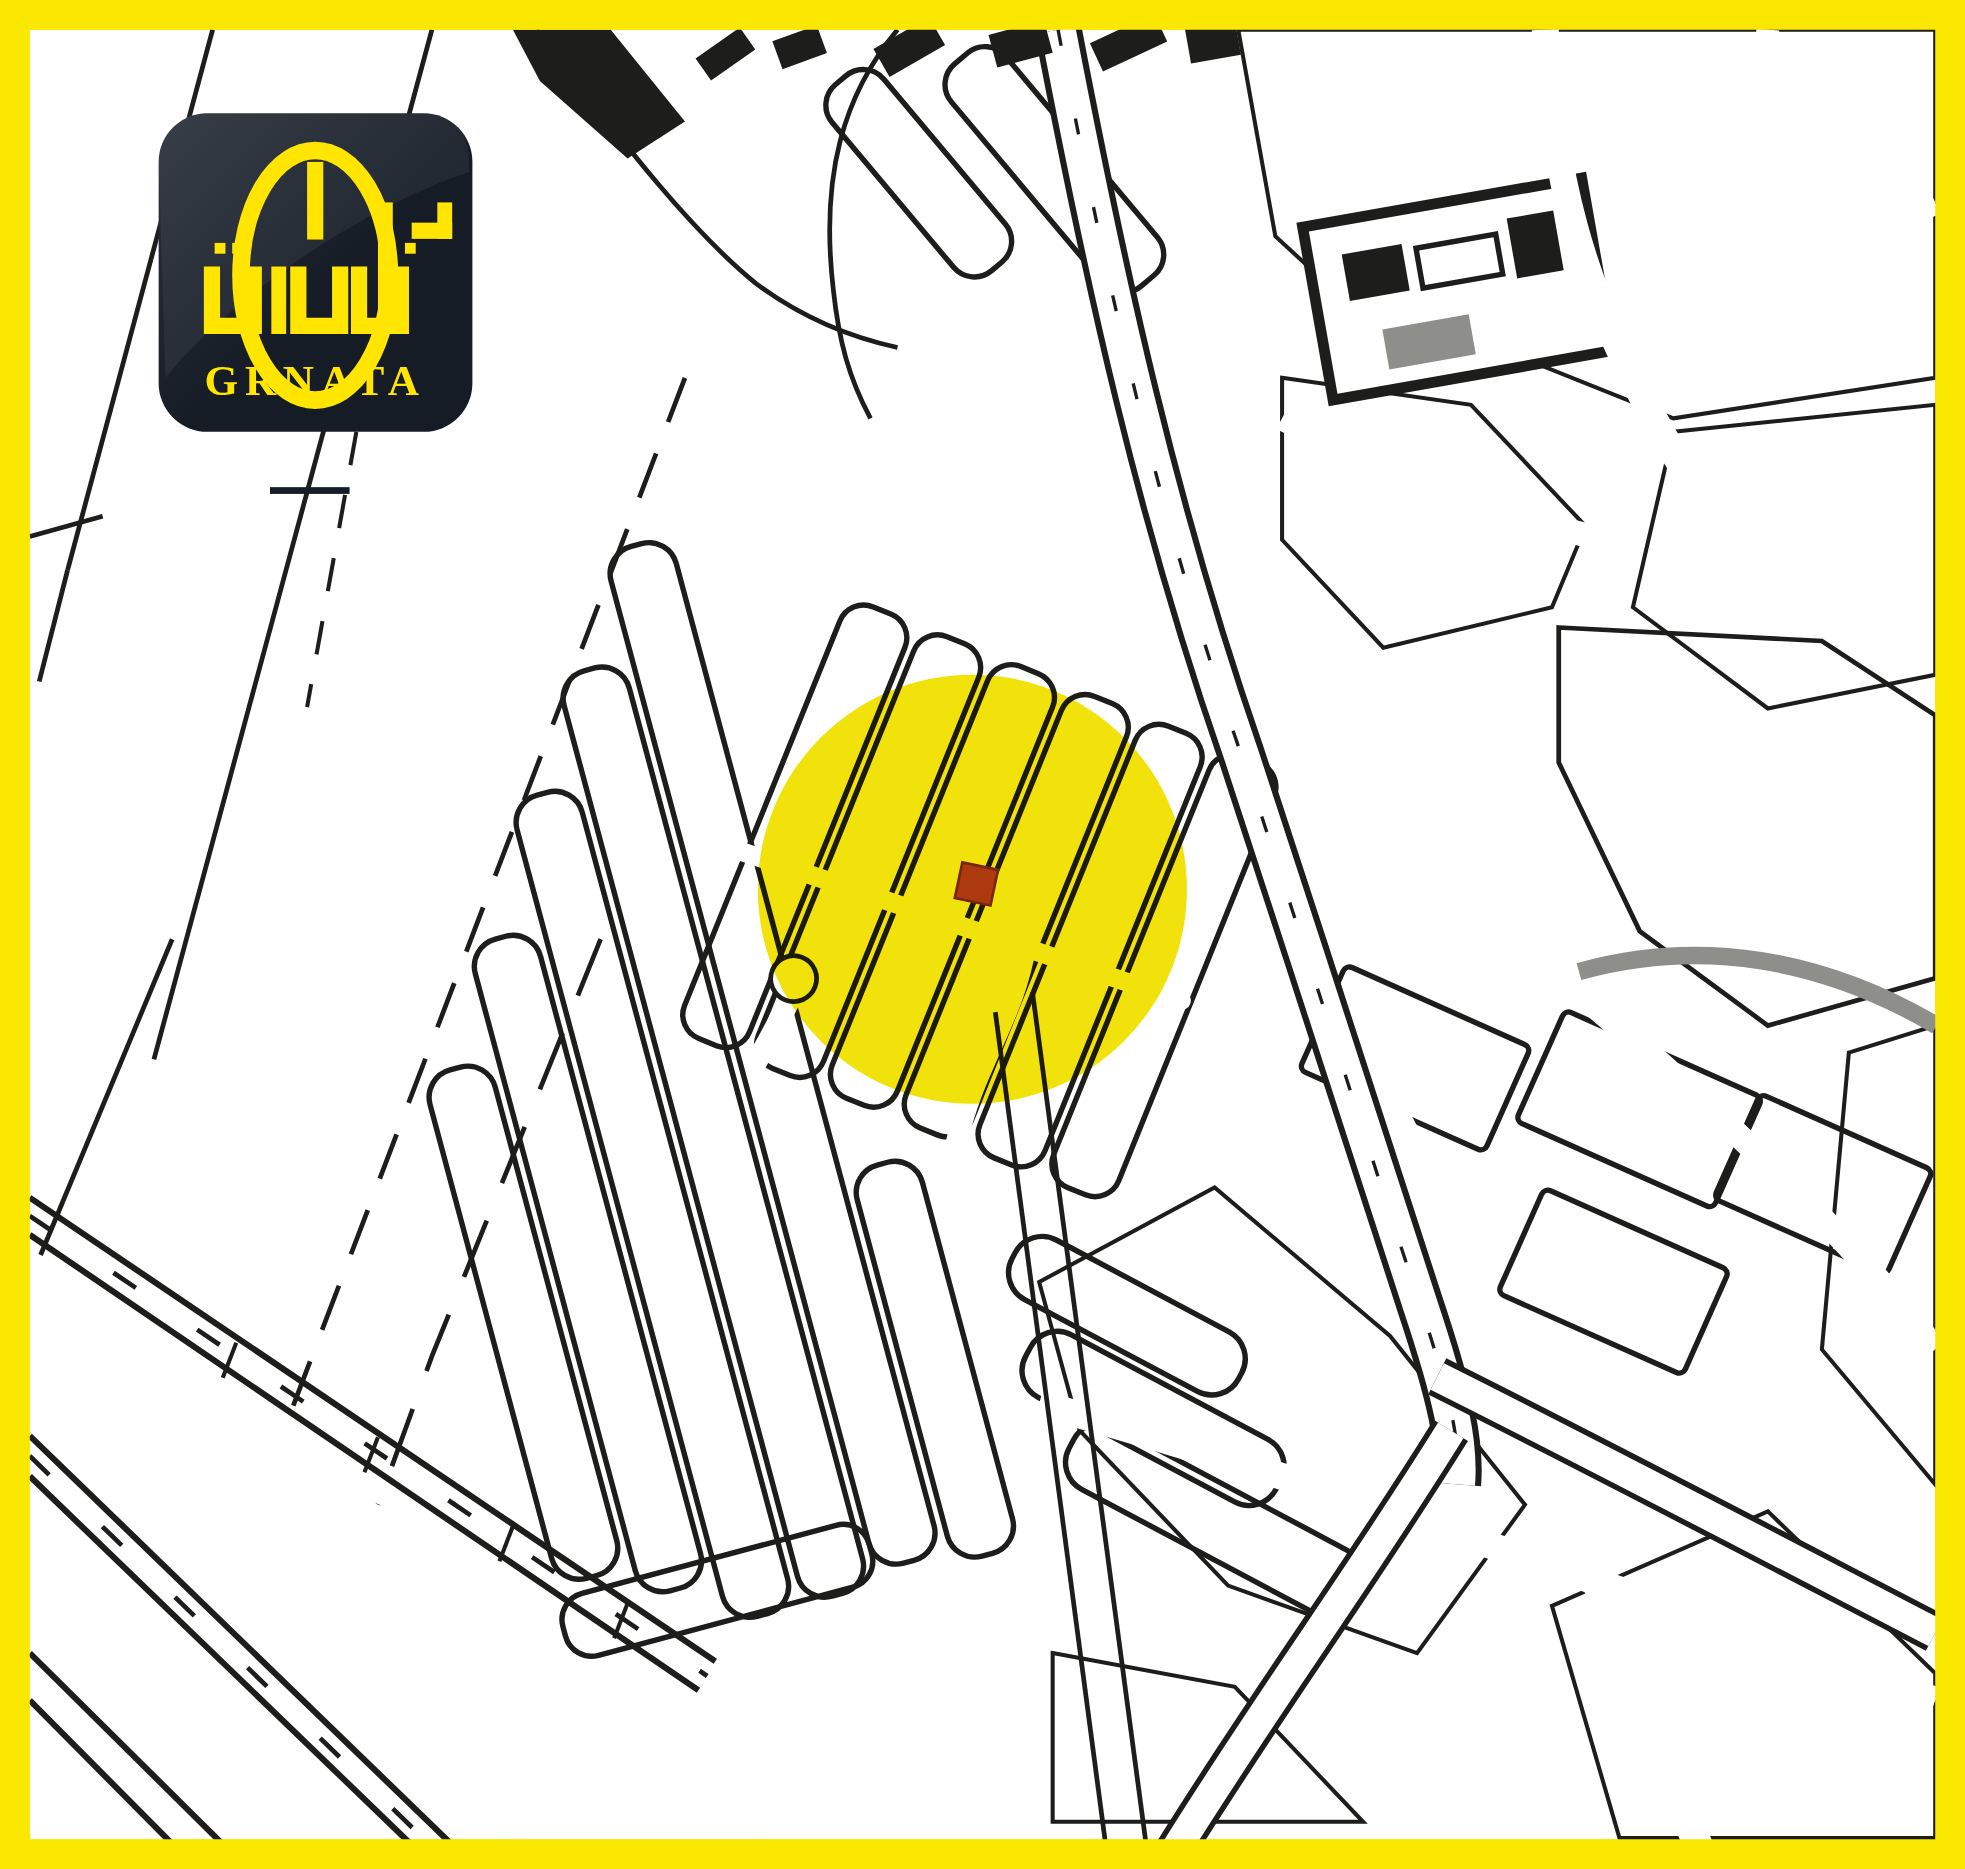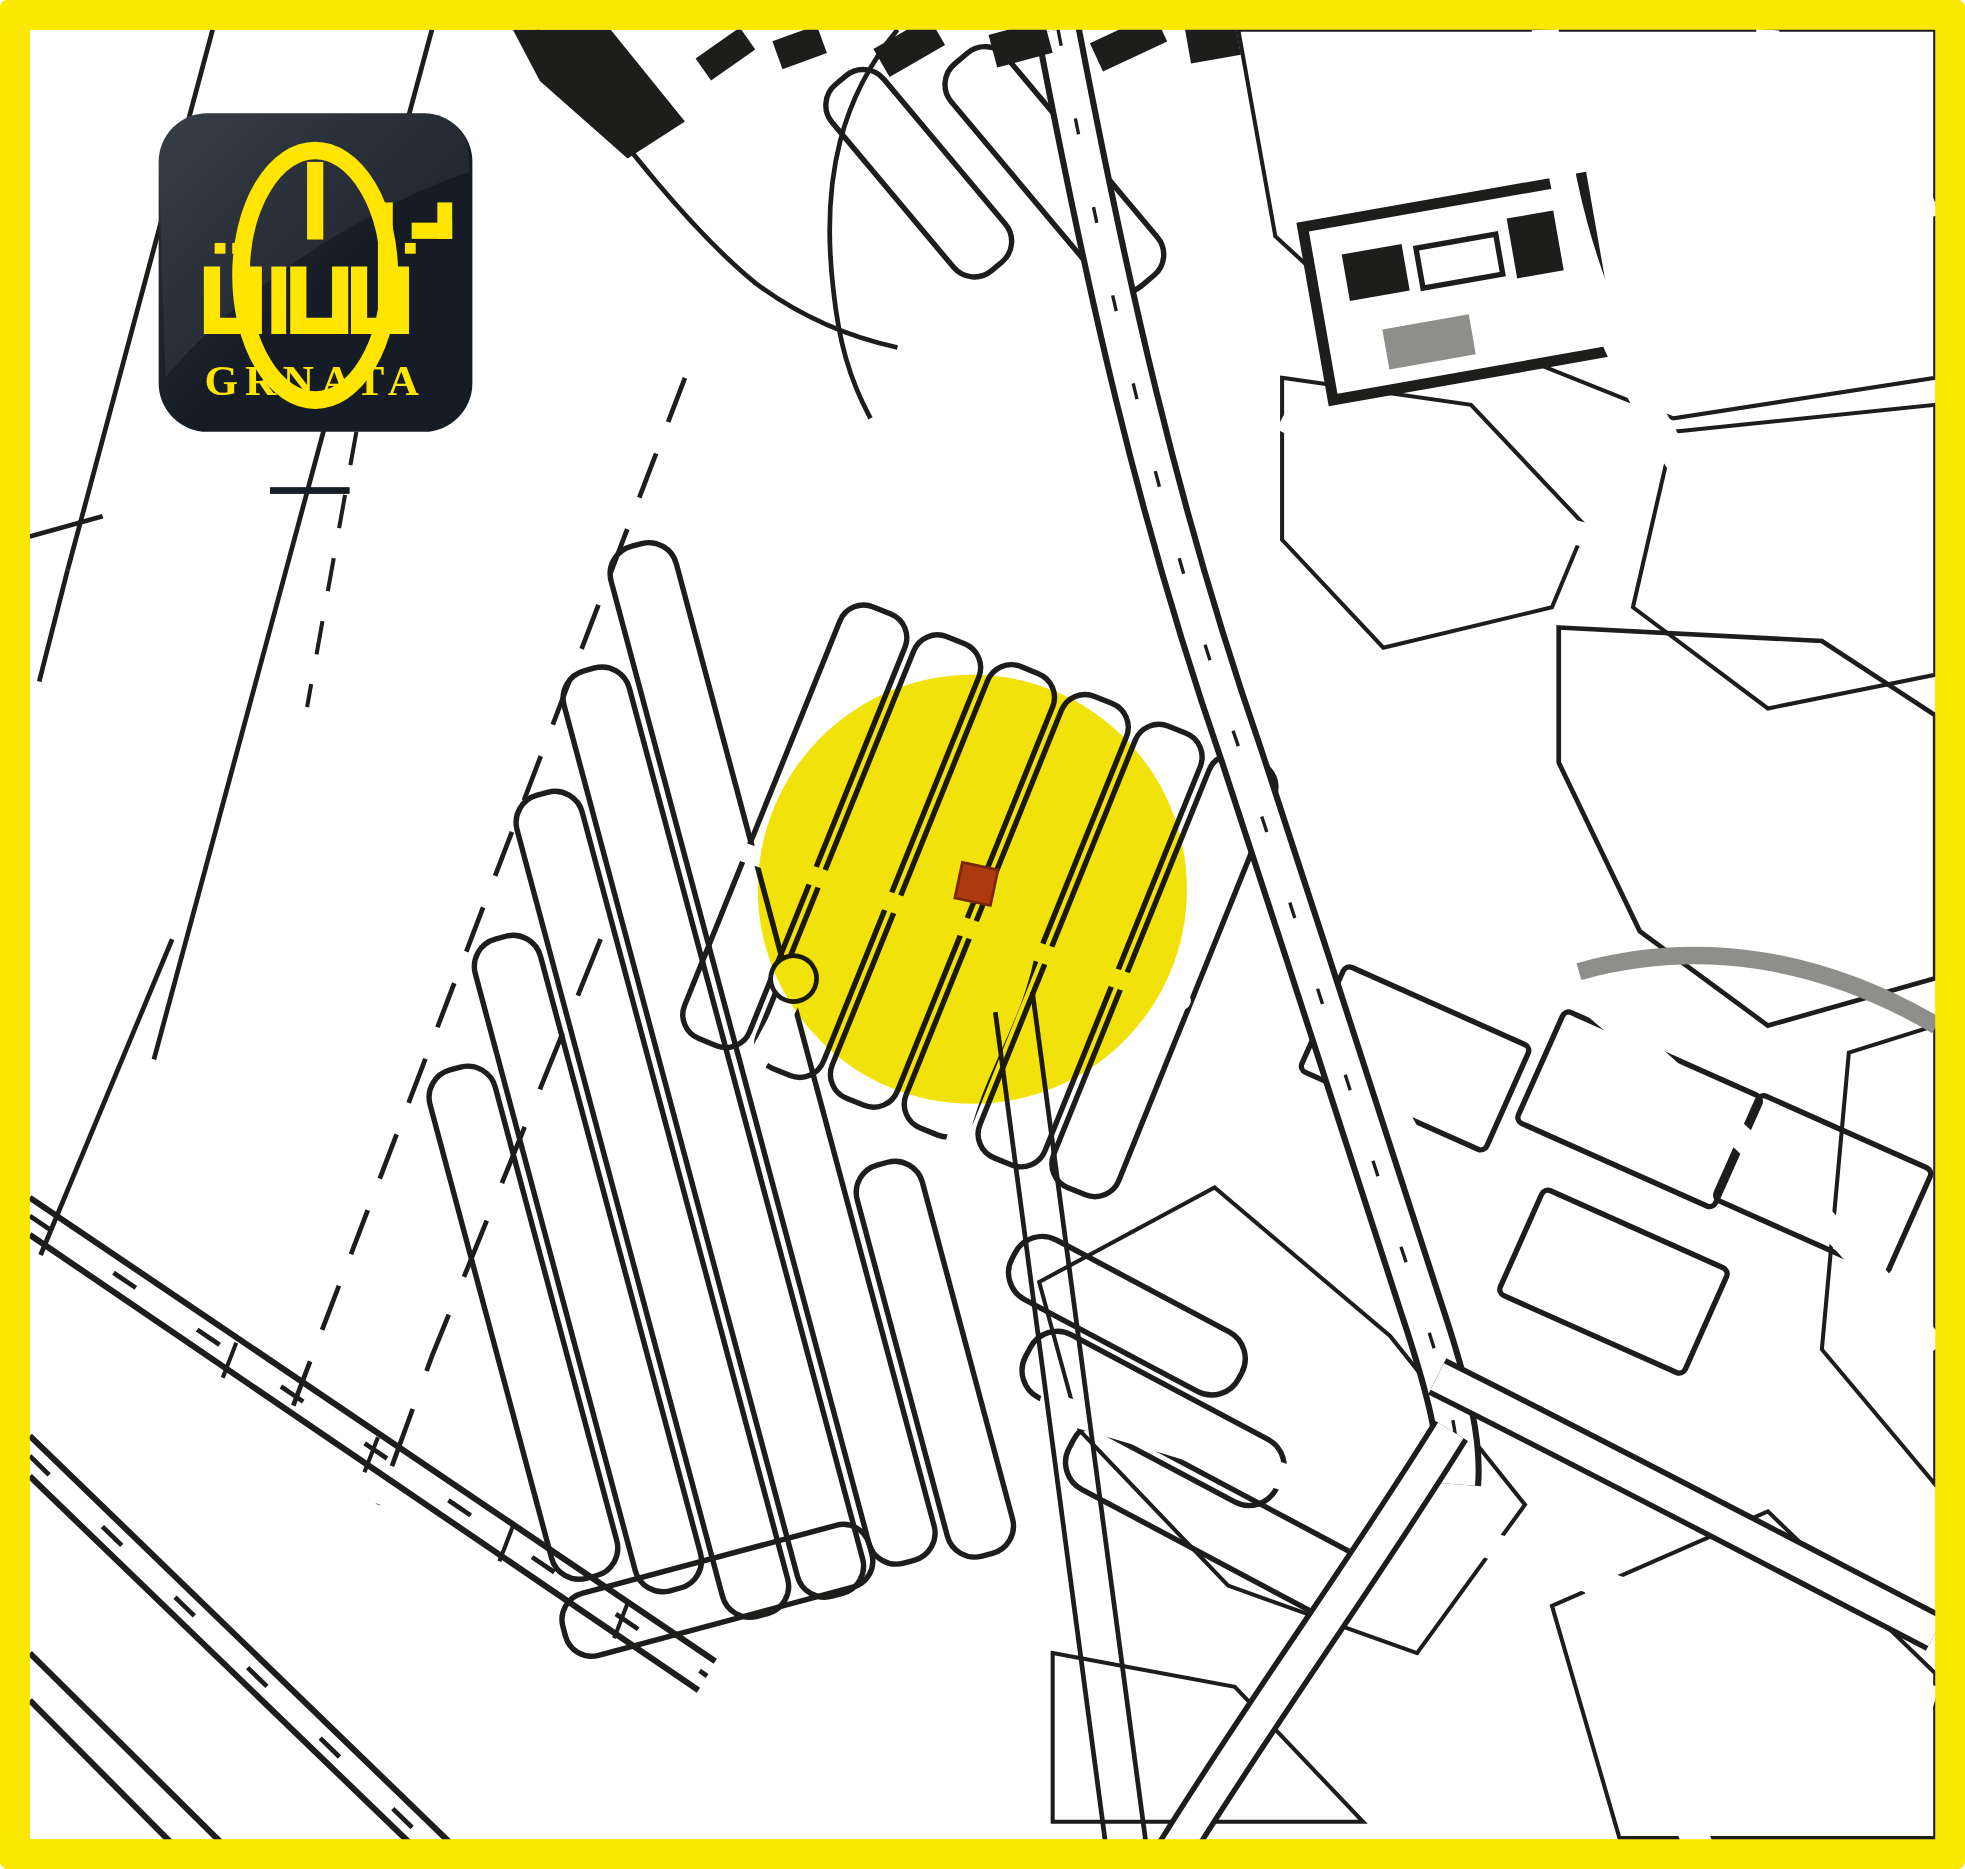--- a/index.html
+++ b/index.html
@@ -2,21 +2,20 @@
 <html style="--frame: #FAE800; --paper: #FFFFFF; --line: #1D1D1B; --highlight: #F0E20A; --marker: #AC3A0E; --marker_edge: #7A2606; --logo_bg: #151C26; --logo_bg_light: #2B323C; --logo_accent: #FFE500; --stipple: #9B9B97; --road_gray: #8E8E8A;font-size:10.8px"><head>
 <meta charset="utf-8">
 <style>
   html,body{margin:0;padding:0;background:#ffffff;}
   .poster{
     position:relative;
     width:1965px;height:1869px;
     overflow:hidden;
     background:var(--frame,#FAE800);
     font-family:"Liberation Sans", sans-serif;
-    border-radius:8px;
   }
   .poster svg{display:block;position:absolute;inset:0;}
   
   .ln  {stroke:var(--line,#1D1D1B);fill:none;}
   .lnf {fill:var(--line,#1D1D1B);}
   .wt  {stroke:#ffffff;fill:none;}
   .wtf {fill:#ffffff;}
   .paper{fill:var(--paper,#ffffff);}
   .frame{fill:var(--frame,#FAE800);}
   .hl  {fill:var(--highlight,#F0E20A);mix-blend-mode:multiply;}

